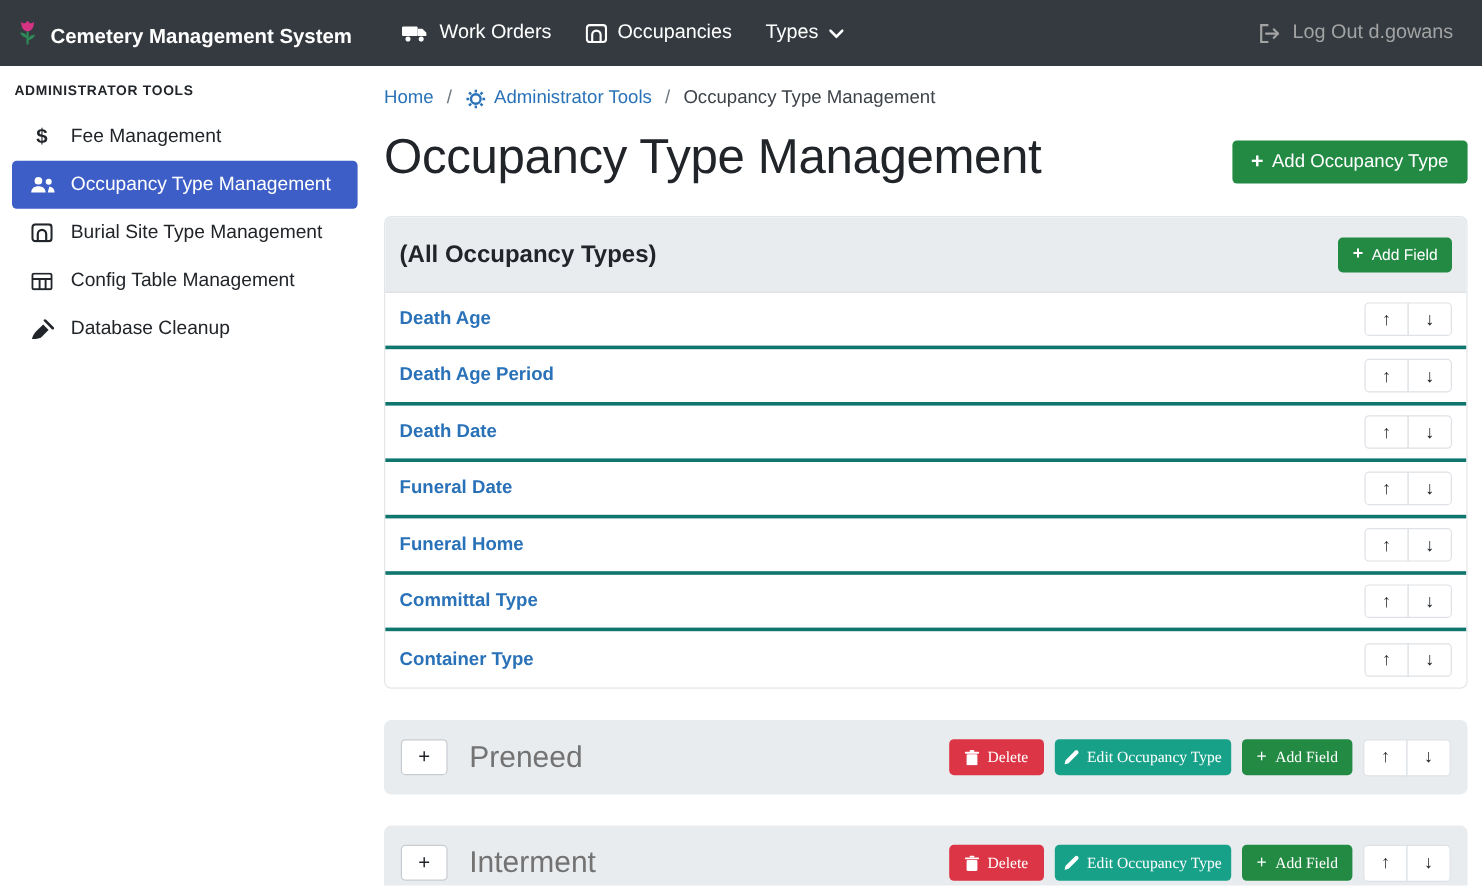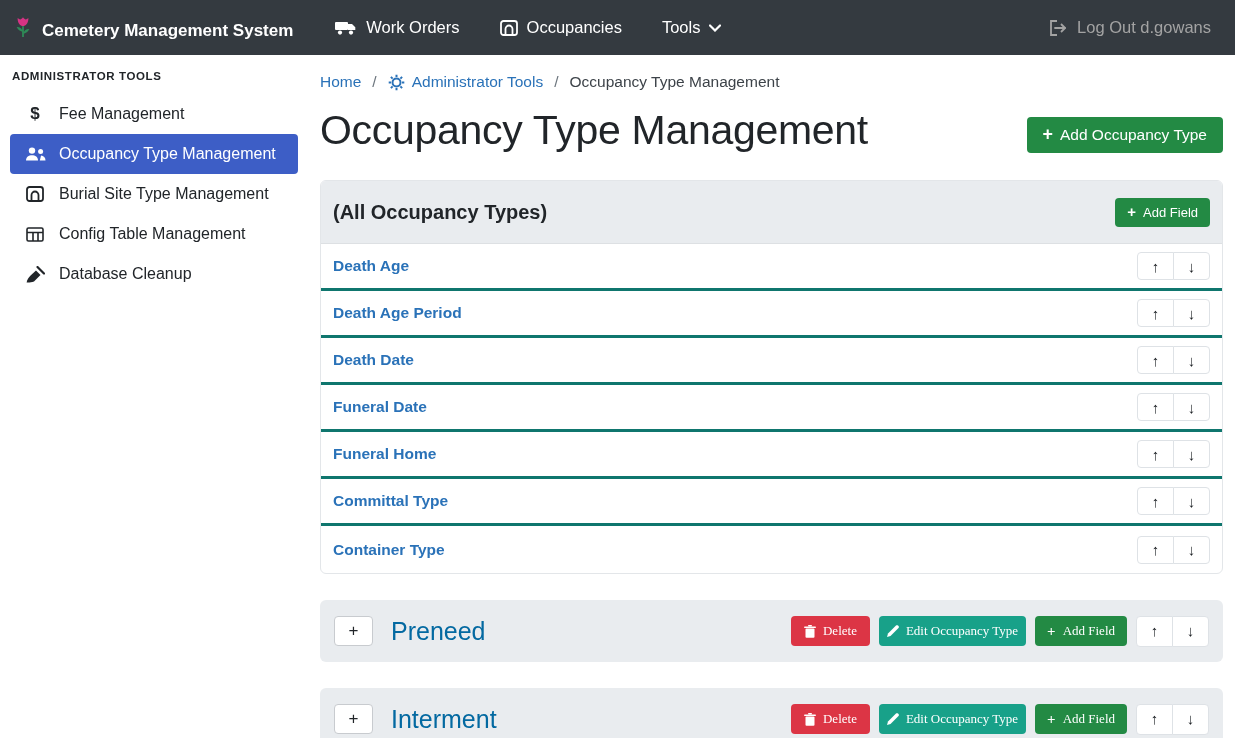--- a/index.html
+++ b/index.html
@@ -4,21 +4,21 @@
 <style>
   * { box-sizing: border-box; margin: 0; padding: 0; }
   html,body { width:1235px; height:738px; overflow:hidden; background:#fff;
     font-family:"Liberation Sans", sans-serif; color:#212529; }
 
   
   .navbar { position:fixed; top:0; left:0; right:0; height:55px; background:#343a40;
     display:flex; align-items:center; padding:0 24px 0 14px; z-index:20; }
   .brand { display:flex; align-items:flex-end; gap:10px; color:#fff; font-weight:700;
     font-size:17px; cursor:pointer; }
-  .nav-links { display:flex; align-items:center; gap:40px; margin-left:42px;
+  .nav-links { display:flex; align-items:center; gap:28px; margin-left:42px;
     color:#fff; font-size:16.5px; }
   .nav-item { display:flex; align-items:center; gap:9px; cursor:pointer; }
   .nav-item .nicon { display:flex; align-items:center; color:#fff; }
   .logout { margin-left:auto; display:flex; align-items:center; gap:9px; color:#a3a3a3;
     font-size:16.5px; cursor:pointer; }
 
   
   .sidebar { position:fixed; top:55px; left:0; bottom:0; width:308px; background:#fff; }
   .sidebar-heading { font-size:11.5px; font-weight:600; letter-spacing:.6px;
     color:#212529; padding:15px 12px 12px 12px; }
@@ -66,21 +66,21 @@
   .arrow-btn:first-child { border-radius:4px 0 0 4px; }
   .arrow-btn:last-child { border-radius:0 4px 4px 0; margin-left:-1px; }
   .section-bar .arrow-btn { height:31px; }
 
   
   .section-bar { margin-top:26px; background:#e9ecef; border-radius:6px; height:62px;
     display:flex; align-items:center; gap:18px; padding:0 14px; }
   .expand-btn { width:39px; height:30px; background:#fff; border:1px solid #c8cbcf;
     border-radius:4px; font-size:17px; color:#212529; display:flex; align-items:center;
     justify-content:center; cursor:pointer; font-family:inherit; }
-  .section-title { font-size:25px; font-weight:500; color:#0369a1; }
+  .section-title { font-size:25px; font-weight:500; color:#737373; }
   .section-controls { margin-left:auto; display:flex; align-items:center; gap:9px;font-family:Liberation Serif, serif; }
 
   svg { display:block; }
 </style>
 </head>
 <body>
 
 <div class="navbar">
   <div class="brand">
     <span>
@@ -108,21 +108,21 @@
     <div class="nav-item">
       <span class="nicon">
         <svg width="18" height="16" viewBox="0 0 18 16" fill="none" stroke="currentColor" stroke-width="1.8">
           <rect x="1" y="1" width="16" height="14" rx="2.5"></rect>
           <path d="M5.5 15 V9 a3.5 3.5 0 0 1 7 0 V15"></path>
         </svg>
       </span>
       <span>Occupancies</span>
     </div>
     <div class="nav-item">
-      <span>Tools</span>
+      <span>Types</span>
       <span class="nicon">
         <svg width="12" height="8" viewBox="0 0 12 8">
             <path d="M1 1.5 L6 6.5 L11 1.5" stroke="currentColor" stroke-width="2.2" fill="none" stroke-linecap="round"></path>
           </svg>
       </span>
     </div>
   </div>
   <div class="logout">
     <span class="nicon">
       <svg width="19" height="16" viewBox="0 0 19 16" fill="none" stroke="currentColor" stroke-width="1.8">

